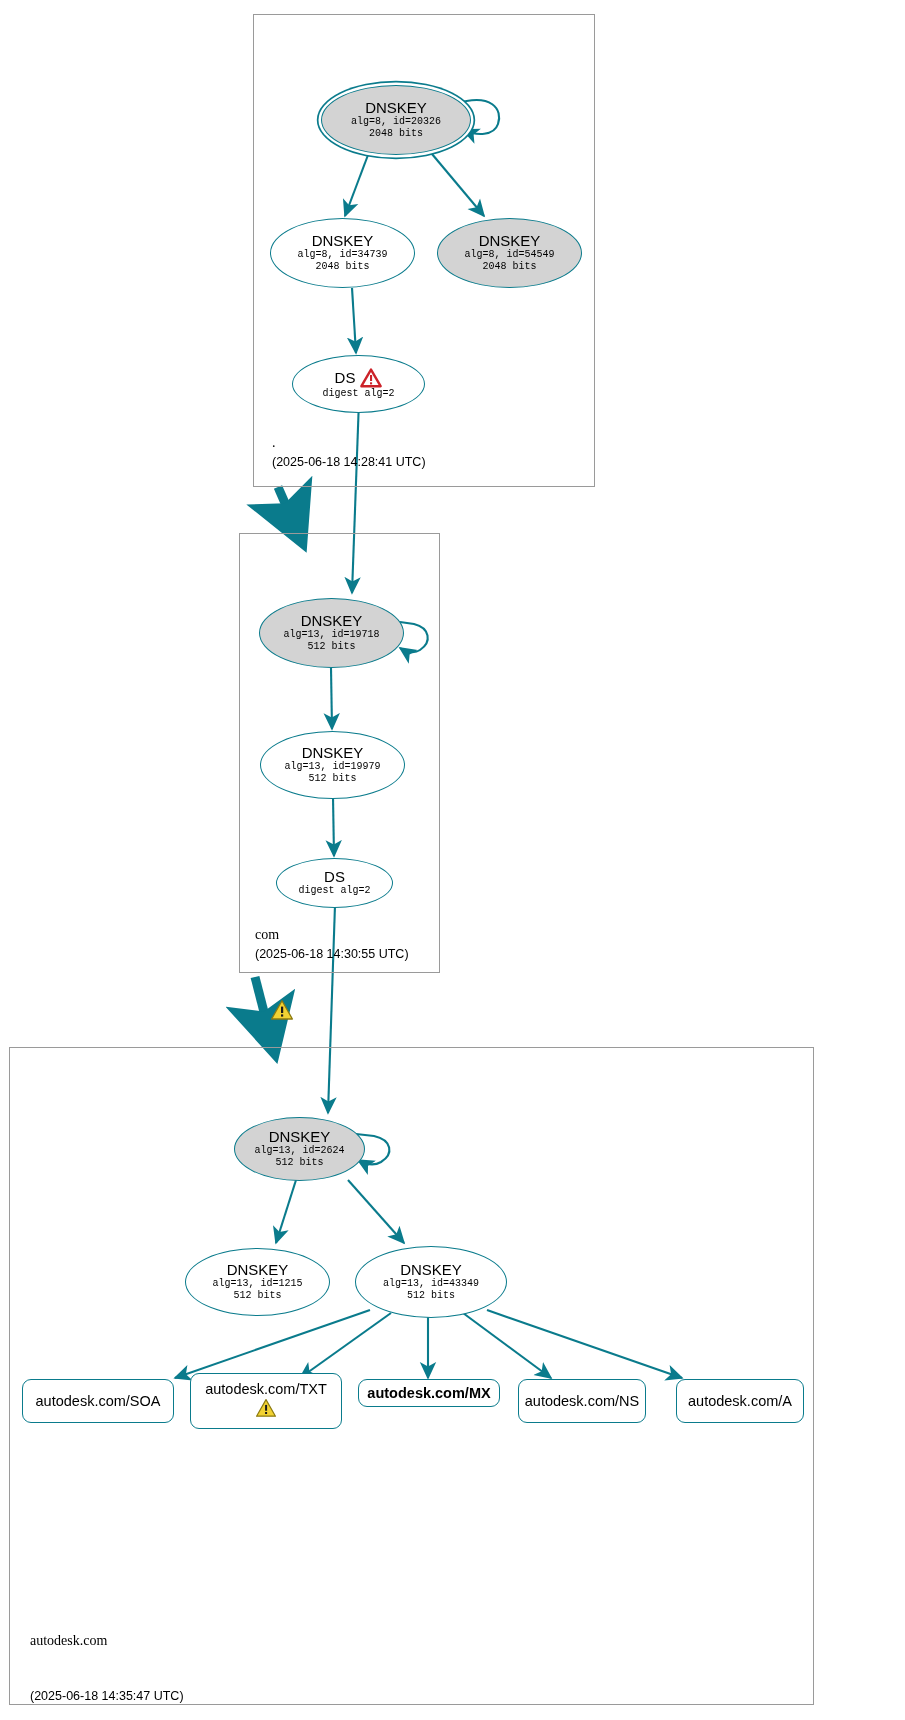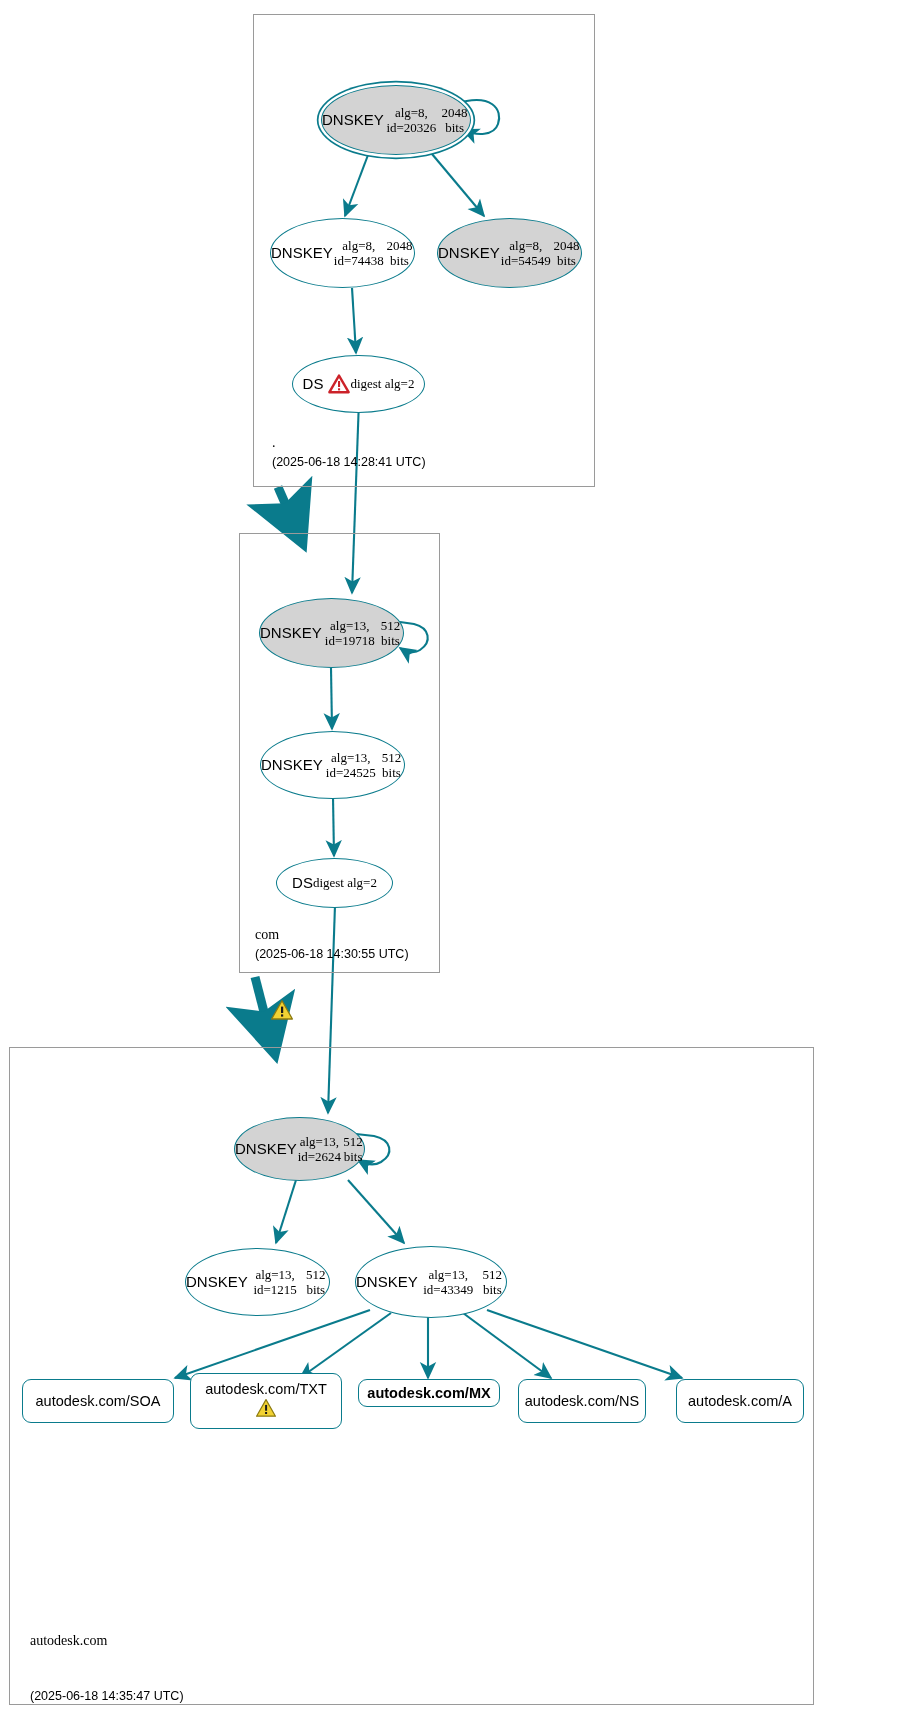--- a/index.html
+++ b/index.html
@@ -5,29 +5,29 @@
   html,body{margin:0;padding:0;background:#ffffff;}
   body{width:905px;height:1720px;position:relative;font-family:"Liberation Sans",sans-serif;overflow:hidden;}
   #stage{position:absolute;left:0;top:0;width:905px;height:1720px;}
   svg.layer{position:absolute;left:0;top:0;width:905px;height:1720px;}
   .nodelayer{position:absolute;left:0;top:0;width:905px;height:1720px;}
 
   .cluster{position:absolute;border:1px solid #9a9a9a;background:transparent;box-sizing:border-box;}
   .zonelabel{position:absolute;font-family:"Liberation Serif",serif;font-size:14px;color:#000;white-space:nowrap;}
   .zonestamp{position:absolute;font-family:Liberation Sans, sans-serif;font-size:12.5px;color:#000;white-space:nowrap;}
 
-  .node{position:absolute;display:flex;flex-direction:row;align-items:center;justify-content:center;
+  .node{position:absolute;display:flex;flex-direction:column;align-items:center;justify-content:center;
         box-sizing:border-box;text-align:center;}
   .ellipse{border:1.6px solid #0a7b8c;border-radius:50%;}
   .ell-fill{background:#d3d3d3;}
   .ell-white{background:#ffffff;}
   .dbl{box-shadow:0 0 0 2.5px #ffffff, 0 0 0 4.2px #0a7b8c;}
 
   .t1{font-family:"Liberation Sans",sans-serif;font-size:15px;color:#000;line-height:1.08;}
-  .t2{font-family:Liberation Serif, serif;font-size:13px;color:#000;line-height:1.18;}
+  .t2{font-family:Liberation Mono, monospace;font-size:10px;color:#000;line-height:1.18;}
   .rrbox{position:absolute;border:1.6px solid #0a7b8c;border-radius:9px;background:#fff;box-sizing:border-box;
          display:flex;flex-direction:column;align-items:center;justify-content:center;}
   .rrlabel{font-family:"Liberation Sans",sans-serif;font-size:14.5px;color:#000;white-space:nowrap;}
   .tri{position:absolute;}
   .dsrow{display:flex;align-items:center;justify-content:center;gap:5px;}
 </style>
 </head>
 <body>
 
 <div id="stage">
@@ -92,21 +92,21 @@
     <div class="zonestamp" style="left:272px;top:455px;">(2025-06-18 14:28:41 UTC)</div>
 
     <div class="node ellipse ell-fill dbl" style="left:321px;top:85px;width:150px;height:70px;">
       <div class="t1">DNSKEY</div>
       <div class="t2">alg=8, id=20326</div>
       <div class="t2">2048 bits</div>
     </div>
 
     <div class="node ellipse ell-white" style="left:270px;top:218px;width:145px;height:70px;">
       <div class="t1">DNSKEY</div>
-      <div class="t2">alg=8, id=74438</div>
+      <div class="t2">alg=8, id=34739</div>
       <div class="t2">2048 bits</div>
     </div>
 
     <div class="node ellipse ell-fill" style="left:437px;top:218px;width:145px;height:70px;">
       <div class="t1">DNSKEY</div>
       <div class="t2">alg=8, id=54549</div>
       <div class="t2">2048 bits</div>
     </div>
 
     <div class="node ellipse ell-white" style="left:292px;top:355px;width:133px;height:58px;">
@@ -126,21 +126,21 @@
     <div class="zonestamp" style="left:255px;top:947px;">(2025-06-18 14:30:55 UTC)</div>
 
     <div class="node ellipse ell-fill" style="left:259px;top:598px;width:145px;height:70px;">
       <div class="t1">DNSKEY</div>
       <div class="t2">alg=13, id=19718</div>
       <div class="t2">512 bits</div>
     </div>
 
     <div class="node ellipse ell-white" style="left:260px;top:731px;width:145px;height:68px;">
       <div class="t1">DNSKEY</div>
-      <div class="t2">alg=13, id=24525</div>
+      <div class="t2">alg=13, id=19979</div>
       <div class="t2">512 bits</div>
     </div>
 
     <div class="node ellipse ell-white" style="left:276px;top:858px;width:117px;height:50px;">
       <div class="t1">DS</div>
       <div class="t2">digest alg=2</div>
     </div>
 
     <svg class="tri" style="left:270px;top:999px;" width="24" height="22" viewBox="0 0 24 22">
       <path d="M12,1.8 L22.4,20 L1.6,20 Z" fill="#f2d233" stroke="#8c7a10" stroke-width="1.3" stroke-linejoin="round"></path>

